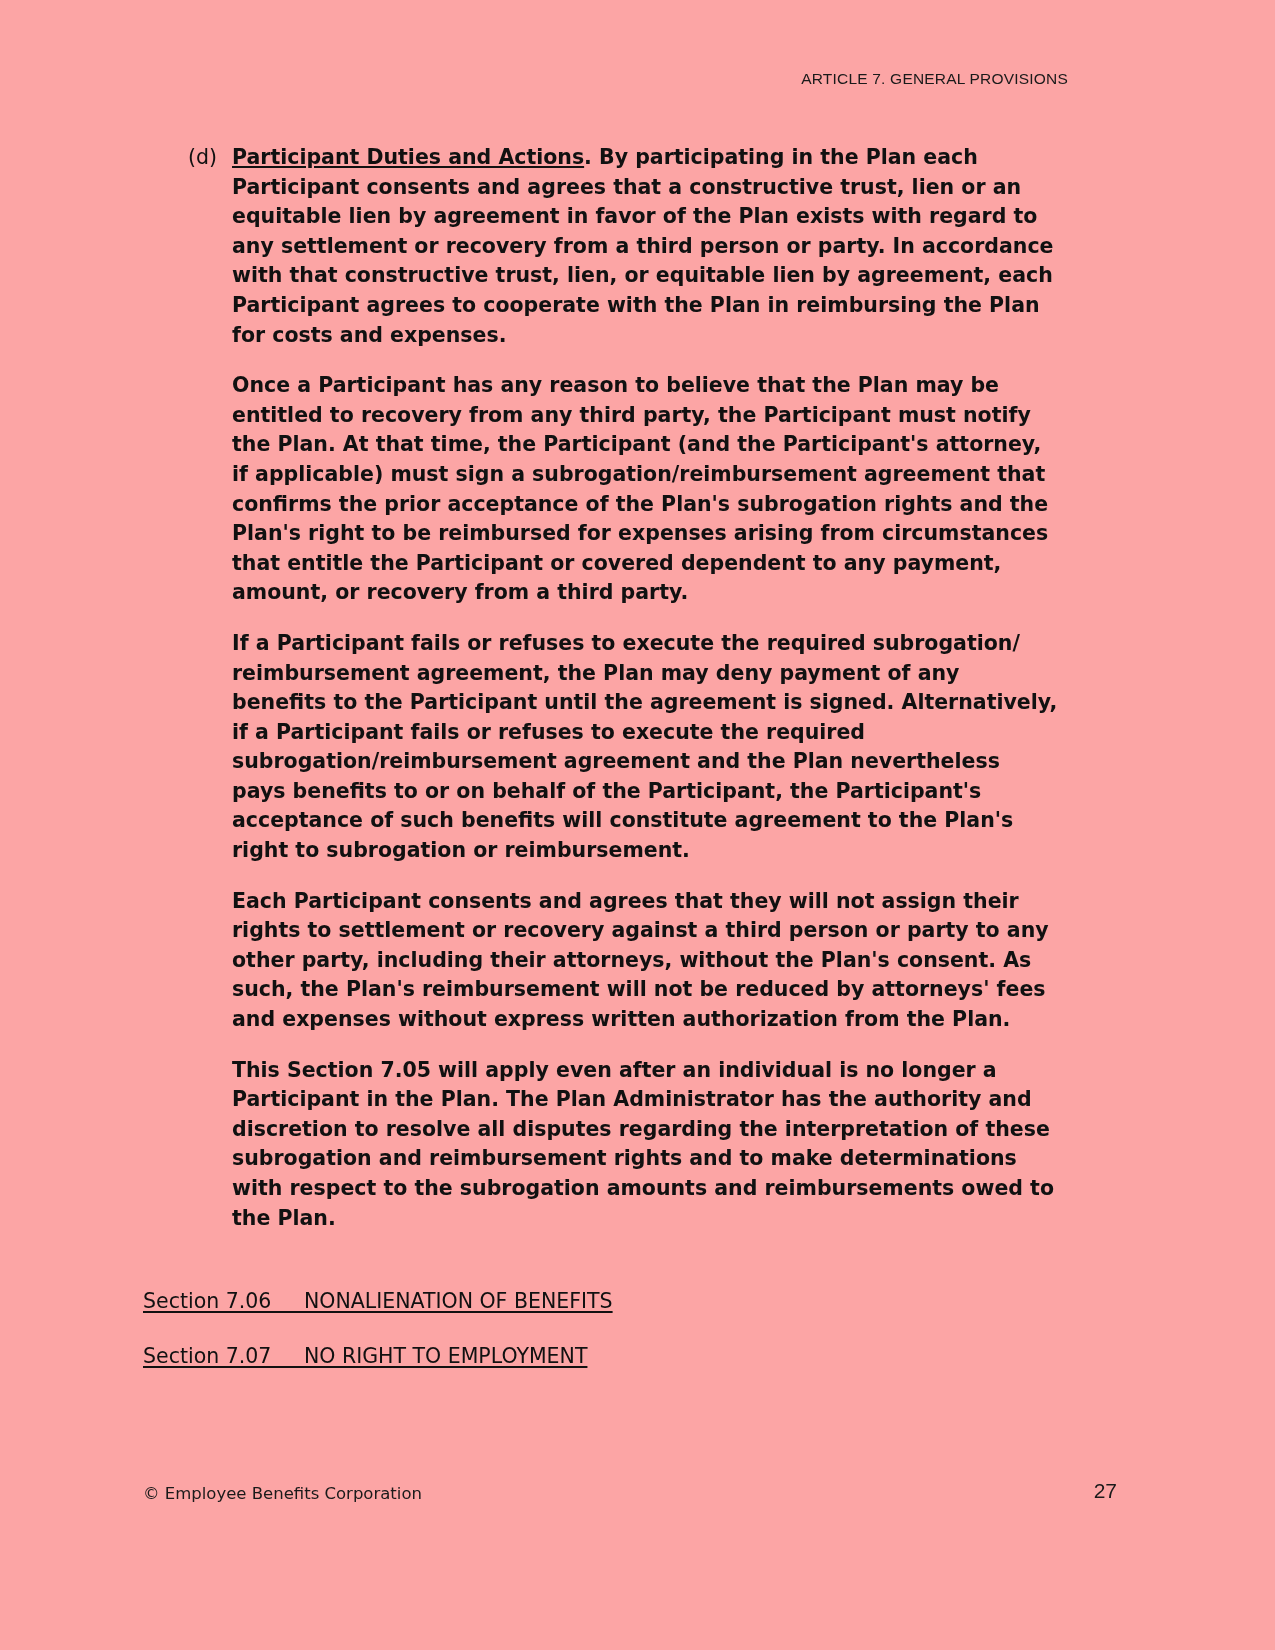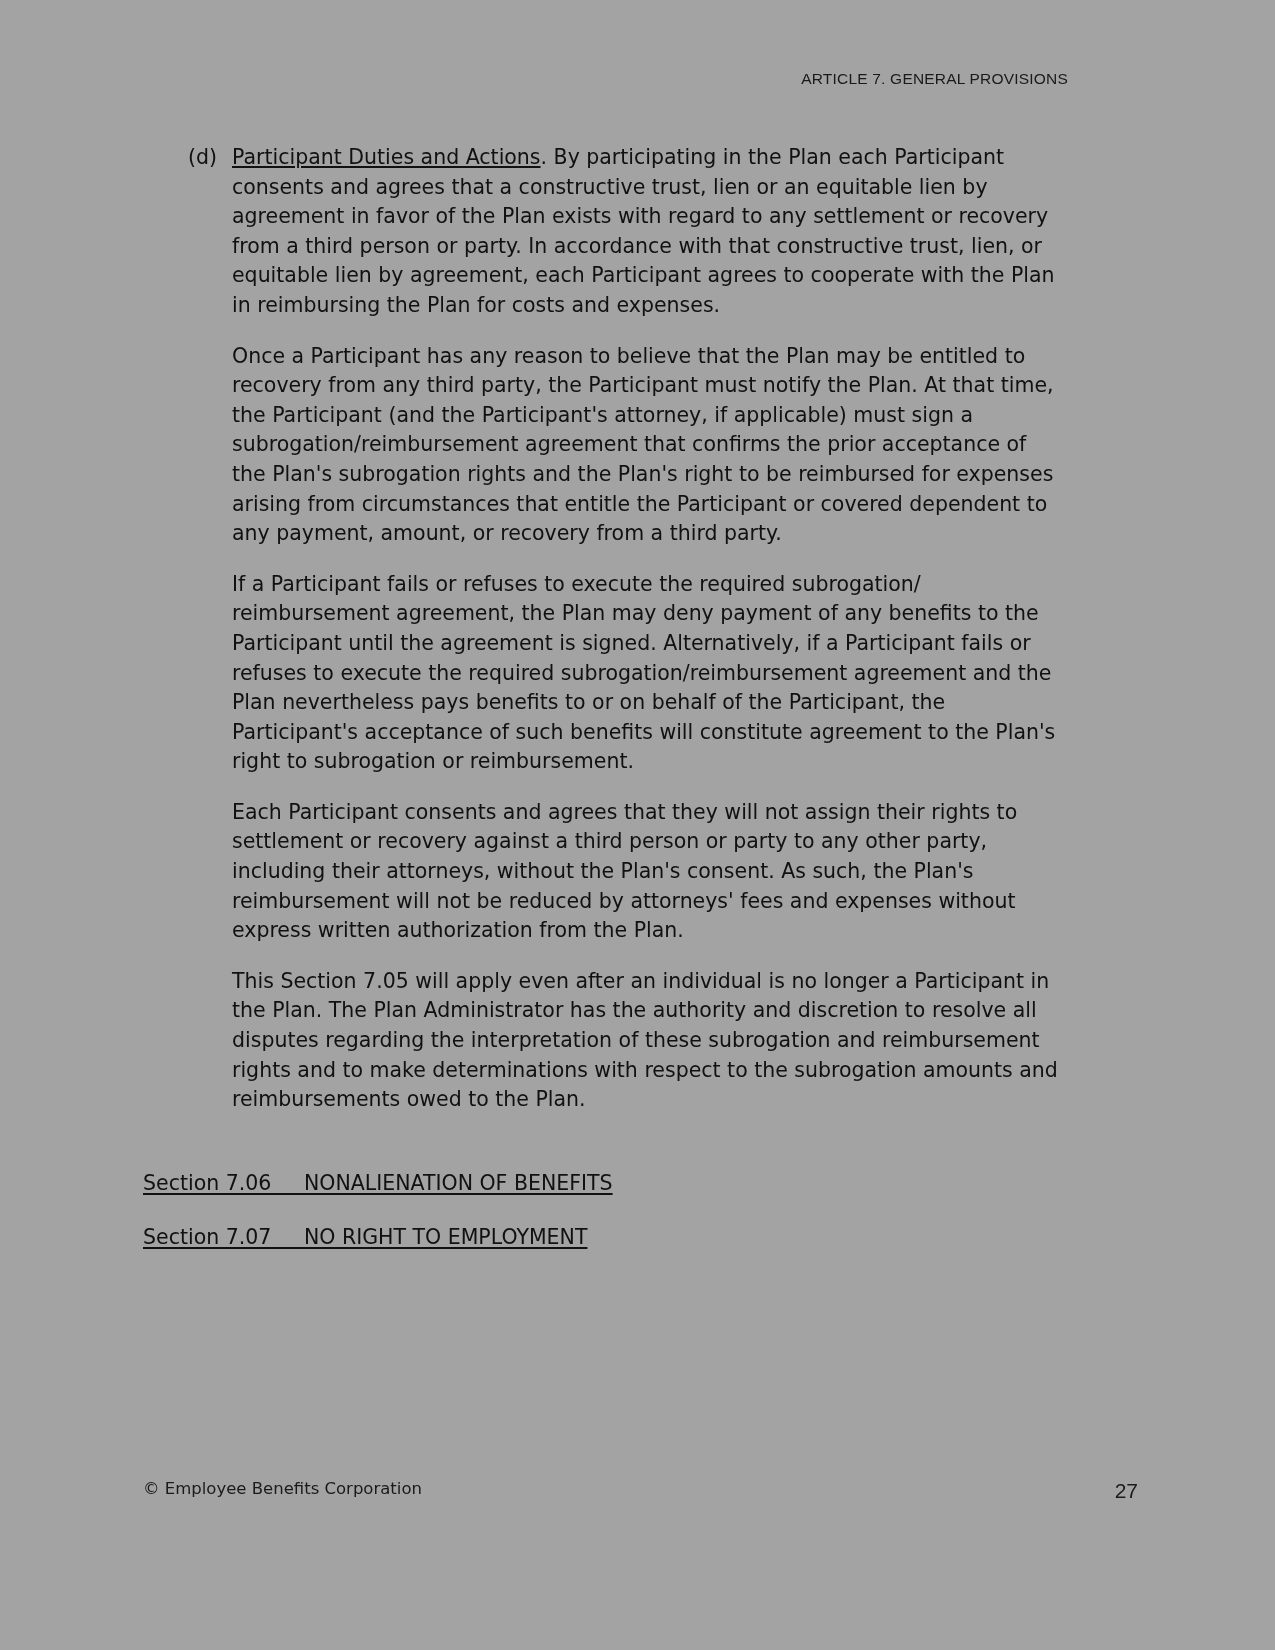--- a/index.html
+++ b/index.html
@@ -9,21 +9,21 @@
     background: #ffffff;
   }
   body {
     font-family: "DejaVu Sans", "Liberation Sans", sans-serif;
     color: #000000;
   }
   .page {
     position: relative;
     width: 1275px;
     height: 1650px;
-    background: #a3a3a3;
+    background: #fca5a5;
     overflow: hidden;
     box-sizing: border-box;
   }
 
   
   .running-header {
     position: absolute;
     top: 70px;
     left: 143px;
     width: 925px;
@@ -59,20 +59,21 @@
   .clause-body {
     flex: 1 1 auto;
   }
 
   p.para {
     margin: 0 12px 21px 0;
     font-size: 20.5px;
     line-height: 29.6px;
     color: #111;
     text-align: left;
+    font-weight: bold;
   }
   p.para:last-child {
     margin-bottom: 0;
   }
   .clause-body p.para {
     margin-bottom: 21px;
   }
   .run-underline {
     text-decoration: underline;
     text-underline-offset: 2px;
@@ -102,24 +103,24 @@
     margin: 0 0 0 0;
     font-size: 20.5px;
     line-height: 29.6px;
     color: #111;
   }
 
   
   .footer {
     position: absolute;
     left: 143px;
-    right: 137px;
+    right: 158px;
     bottom: 147px;
     display: flex;
-    align-items: flex-start;
+    align-items: flex-end;
     justify-content: space-between;
   }
   .footer-left {
     font-family: "DejaVu Sans", "Liberation Sans", sans-serif;
     font-size: 16.5px;
     color: #1a1a1a;
   }
   .footer-right {
     font-family: "Liberation Sans", sans-serif;
     font-size: 21px;

